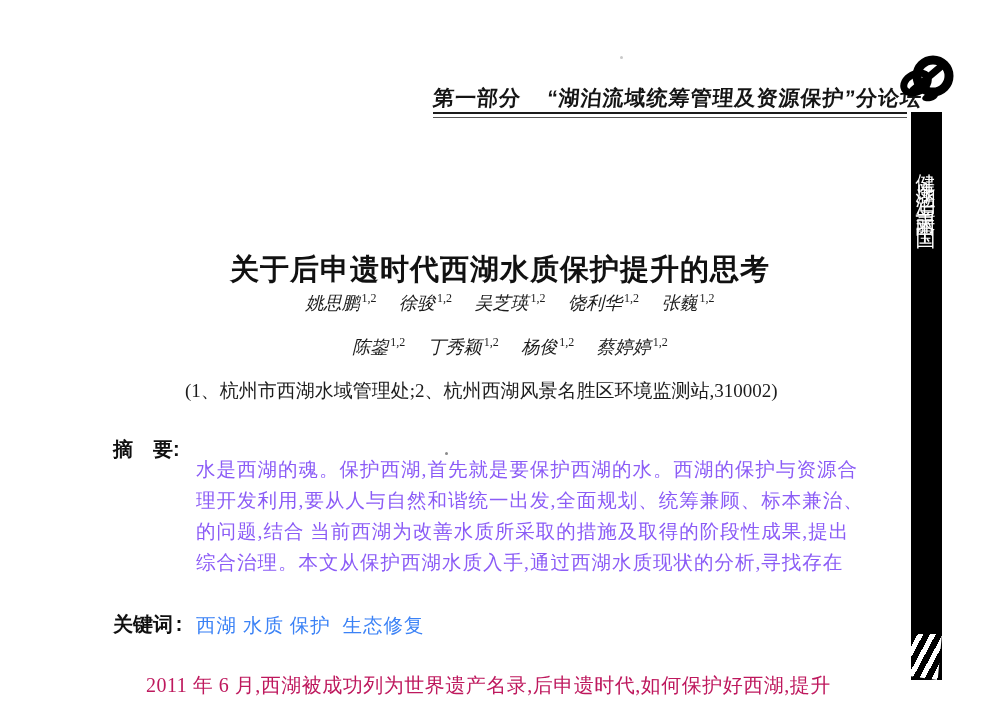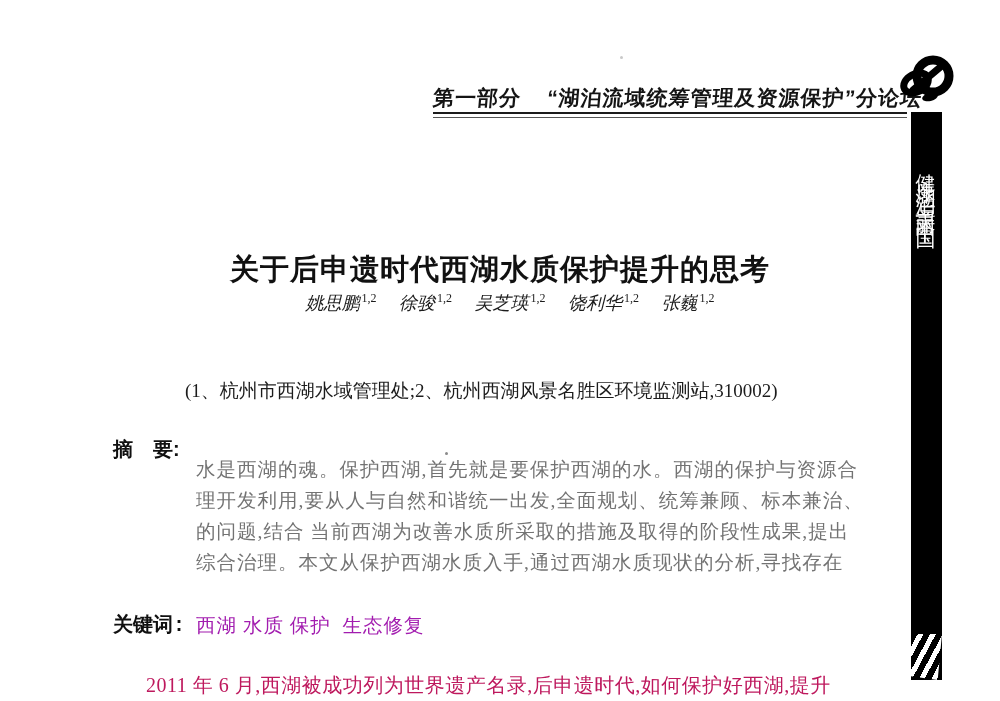--- a/index.html
+++ b/index.html
@@ -114,30 +114,30 @@
   .abstract-lines {
     position: absolute;
     left: 196px; top: 454px;
     width: 716px;
   }
   .abstract-lines .abs-line {
     font-size: 19.5px;
     line-height: 31px;
     letter-spacing: 1px;
     white-space: pre;
-    color: #737373;
+    color: #8b5cf6;
   }
   .keywords-label { top: 611px; font-family: Liberation Mono, monospace; }
   .keywords-value {
     position: absolute;
     left: 196px; top: 612px;
     font-size: 19.5px;
     letter-spacing: 1px;
     white-space: pre;
-    color: #a21caf;
+    color: #3b82f6;
   }
 
   
   .body-first-line {
     position: absolute;
     left: 146px; top: 672px;
     font-size: 20px;
     letter-spacing: 0.5px;
     white-space: pre;
     color: #be185d;
@@ -177,20 +177,26 @@
 
   <div class="title">关于后申遗时代西湖水质保护提升的思考</div>
 
   <div class="authors-line authors-line-1">
     <span class="author"><span>姚思鹏</span><sup>1,2</sup></span>
     <span class="author"><span>徐骏</span><sup>1,2</sup></span>
     <span class="author"><span>吴芝瑛</span><sup>1,2</sup></span>
     <span class="author"><span>饶利华</span><sup>1,2</sup></span>
     <span class="author"><span>张巍</span><sup>1,2</sup></span>
   </div>
+  <div class="authors-line authors-line-2">
+    <span class="author"><span>陈鋆</span><sup>1,2</sup></span>
+    <span class="author"><span>丁秀颖</span><sup>1,2</sup></span>
+    <span class="author"><span>杨俊</span><sup>1,2</sup></span>
+    <span class="author"><span>蔡婷婷</span><sup>1,2</sup></span>
+  </div>
 
   <div class="affiliation">(1、杭州市西湖水域管理处;2、杭州西湖风景名胜区环境监测站,310002)</div>
 
   <div class="abstract-label">摘　要:</div>
   <div class="abstract-lines">
     <div class="abs-line">水是西湖的魂。保护西湖,首先就是要保护西湖的水。西湖的保护与资源合</div>
     <div class="abs-line">理开发利用,要从人与自然和谐统一出发,全面规划、统筹兼顾、标本兼治、</div>
     <div class="abs-line">的问题,结合 当前西湖为改善水质所采取的措施及取得的阶段性成果,提出</div>
     <div class="abs-line">综合治理。本文从保护西湖水质入手,通过西湖水质现状的分析,寻找存在</div>
   </div>

